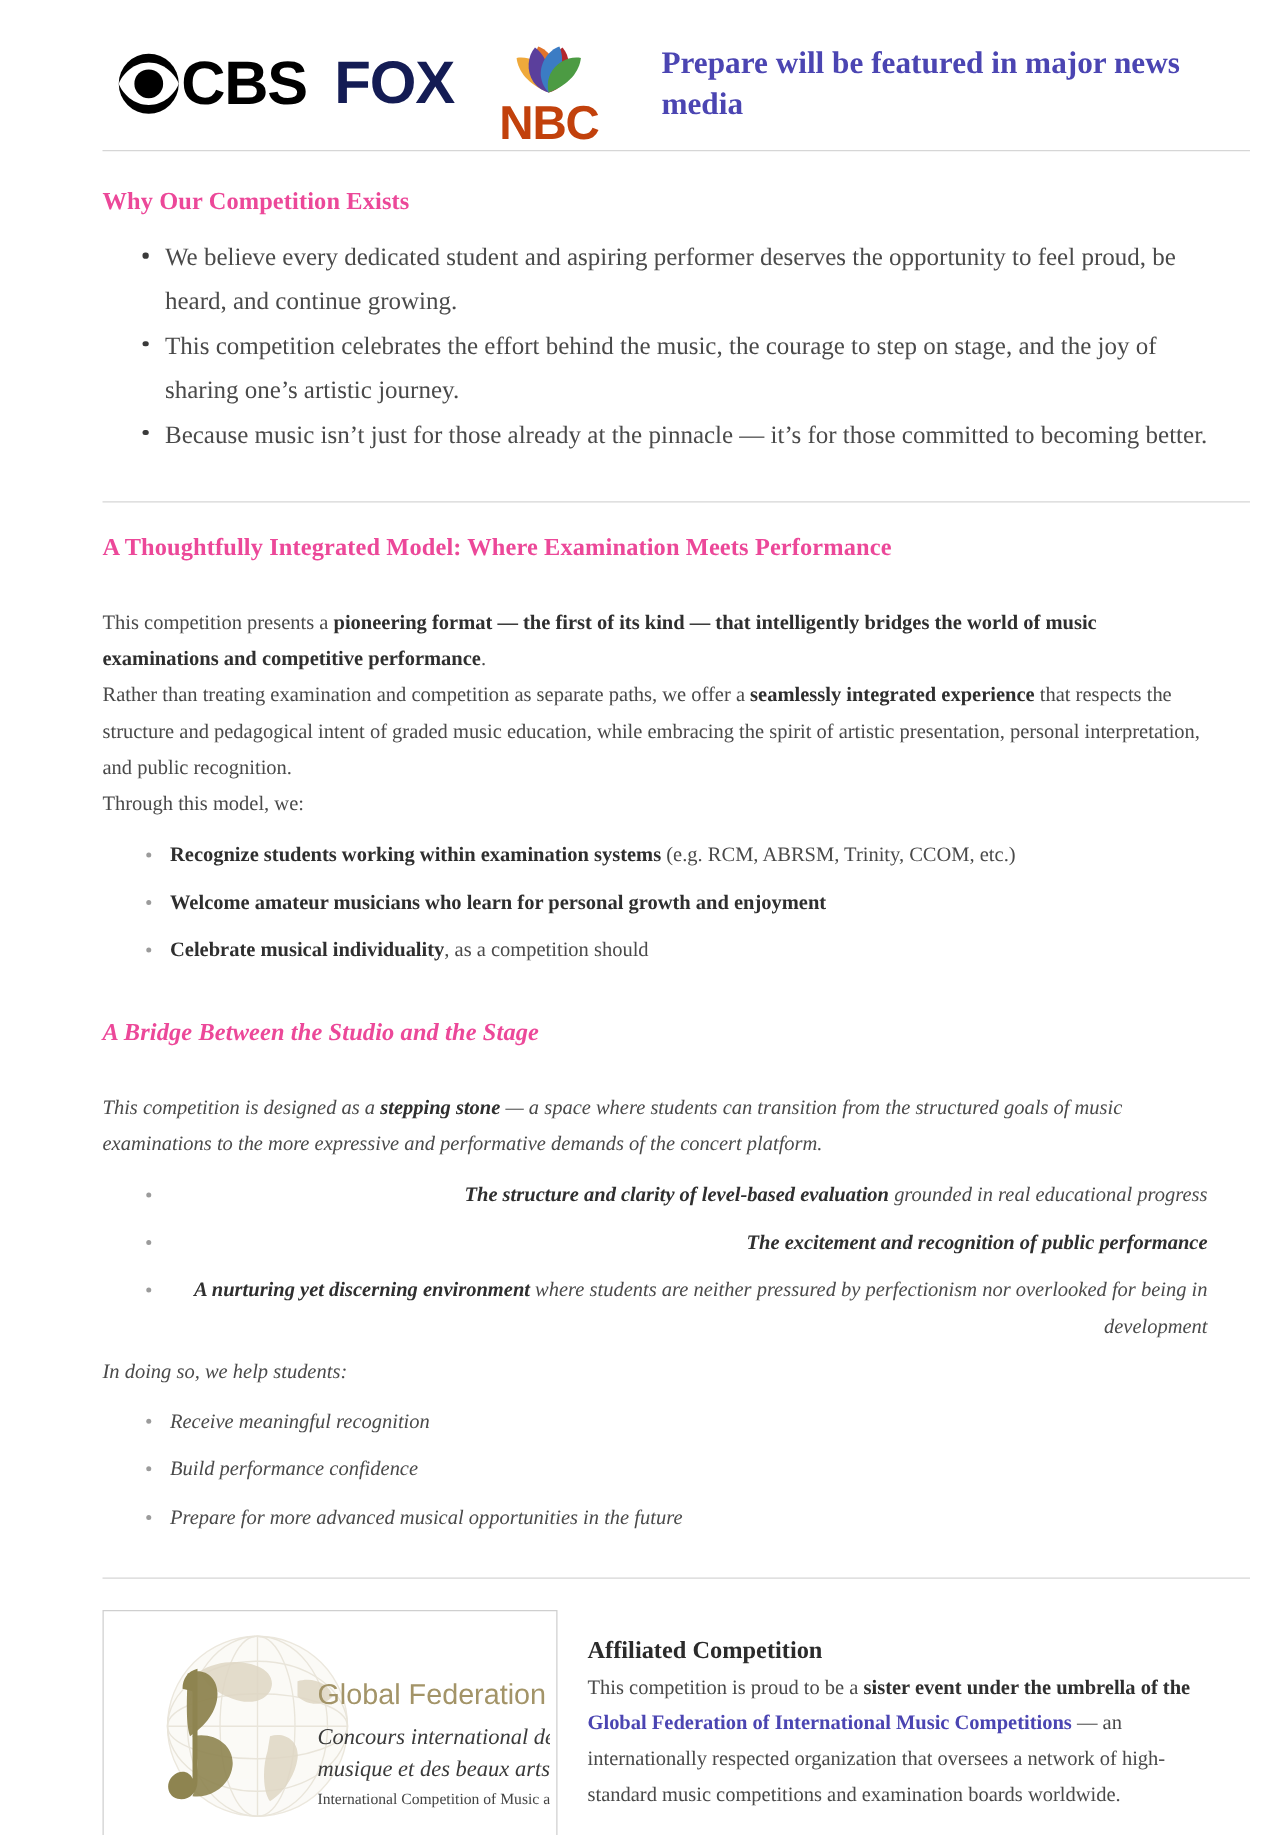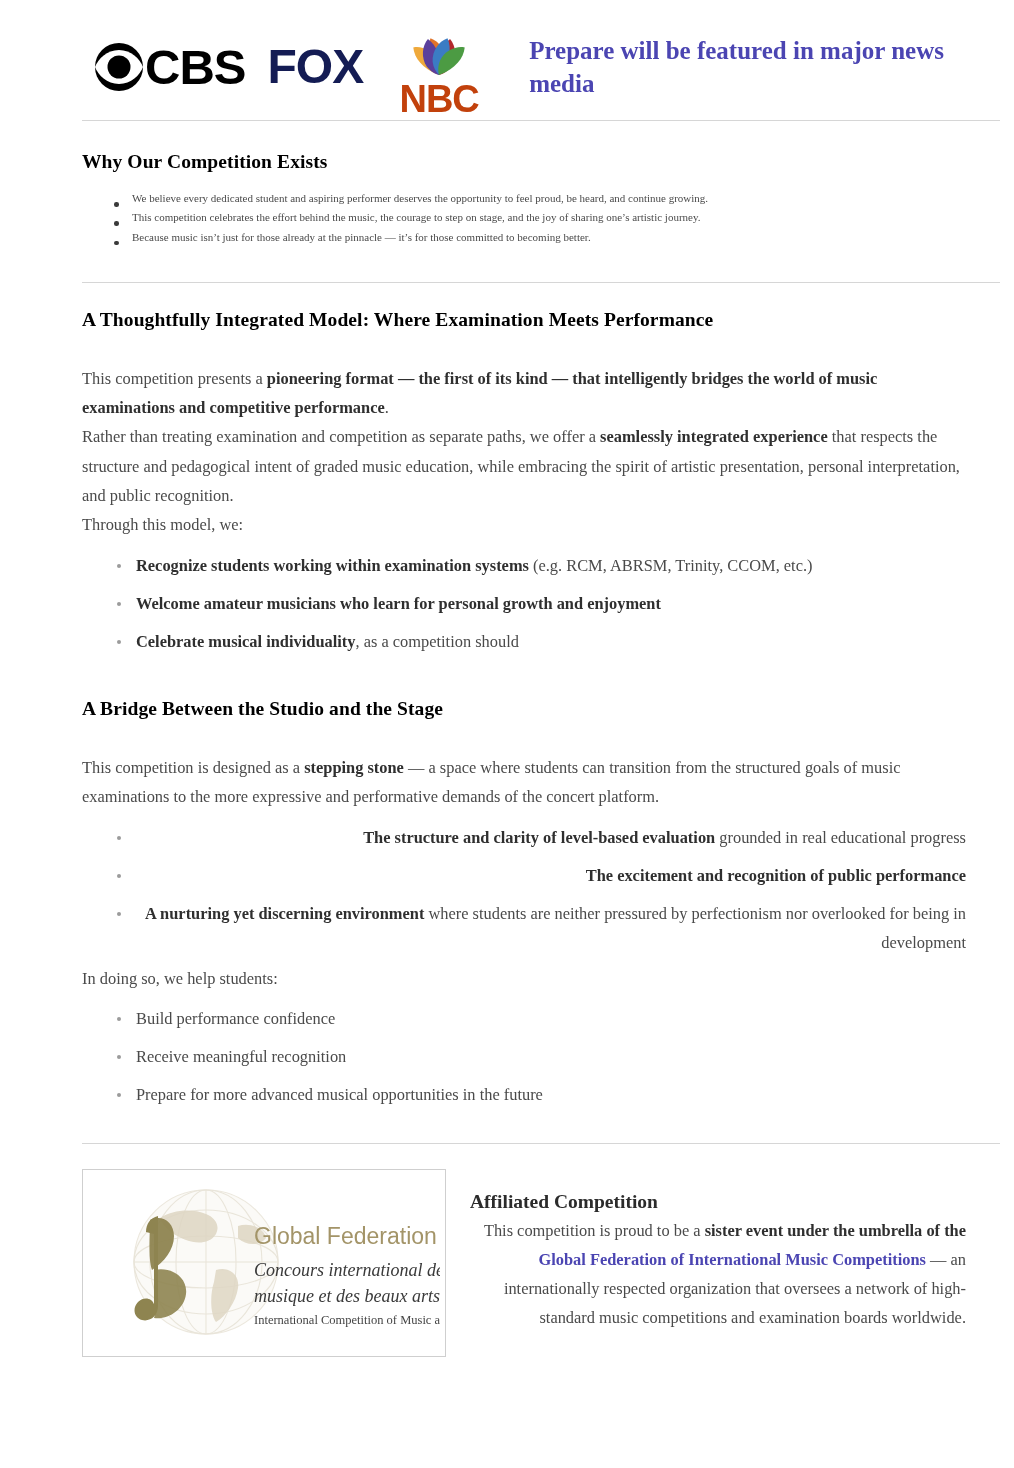--- a/index.html
+++ b/index.html
@@ -97,42 +97,42 @@
     margin: 0;
     width: 918px;
   }
 
   .section { padding-top: 0; }
 
   h2.section-title {
     font-family: "Liberation Serif", serif;
     font-weight: bold;
     font-size: 19.5px;
-    color: #000000;
+    color: #ec4899;
     margin: 0;
     letter-spacing: 0.1px;
   }
 
   p.para {
     font-size: 16.4px;
     line-height: 1.77;
     color: #4a4a4a;
     margin: 0;
   }
   p.para b, li b { color: #2f2f2f; font-weight: bold; }
 
   ul.dot-list {
     list-style: none;
     margin: 0;
     padding: 0;
   }
   ul.dot-list > li {
     position: relative;
     padding-left: 50px;
-    font-size: 11px;
+    font-size: 20px;
     line-height: 1.77;
     color: #4a4a4a;
     margin: 0;
   }
   ul.dot-list > li::before {
     content: "";
     position: absolute;
     left: 32px;
     top: 13px;
     width: 4.5px;
@@ -192,21 +192,20 @@
     font-family: "Liberation Serif", serif;
     font-weight: bold;
     font-size: 19.5px;
     color: #2b2b2b;
     margin: 0 0 4px 0;
   }
   .affiliate-body {
     font-size: 16.4px;
     line-height: 1.76;
     color: #4a4a4a;
-    text-align: right;
   }
   .affiliate-body b { color: #2f2f2f; font-weight: bold; }
   a.gfimc-link {
     color: #4b45b2;
     font-weight: bold;
     text-decoration: none;
   }
 </style>
 </head>
 <body>
@@ -285,38 +284,38 @@
       </p>
       <p class="para">Through this model, we:</p>
 
       <ul class="sub-list" style="margin-top:12px;">
         <li><b>Recognize students working within examination systems</b><span> (e.g. RCM, ABRSM, Trinity, CCOM, etc.)</span></li>
         <li><b>Welcome amateur musicians who learn for personal growth and enjoyment</b><span></span></li>
         <li><b>Celebrate musical individuality</b><span>, as a competition should</span></li>
       </ul>
     </div>
 
-    <div class="section" style="padding-top:42px;">
+    <div class="section" style="padding-top:42px;font-style:italic;">
       <h2 class="section-title">A Bridge Between the Studio and the Stage</h2>
 
       <p class="para" style="margin-top:33px;">
         <span>This competition is designed as a </span><b>stepping stone</b><span> — a space where students can transition from the structured goals of music examinations to the more expressive and performative demands of the concert platform.</span>
       </p>
 
       <ul class="sub-list" style="margin-top:12px;text-align:right;">
         <li><b>The structure and clarity of level-based evaluation</b><span> grounded in real educational progress</span></li>
         <li><b>The excitement and recognition of public performance</b><span></span></li>
         <li><b>A nurturing yet discerning environment</b><span> where students are neither pressured by perfectionism nor overlooked for being in development</span></li>
       </ul>
 
       <p class="para" style="margin-top:7px;">In doing so, we help students:</p>
 
       <ul class="sub-list" style="margin-top:11px;">
+        <li>Receive meaningful recognition</li>
         <li>Build performance confidence</li>
-        <li>Receive meaningful recognition</li>
         <li>Prepare for more advanced musical opportunities in the future</li>
       </ul>
     </div>
 
     <hr class="divider" style="margin-top:34px;">
   </div>
 
   <div class="affiliate" style="margin-top:25px;">
 
     <div class="logo-box">

